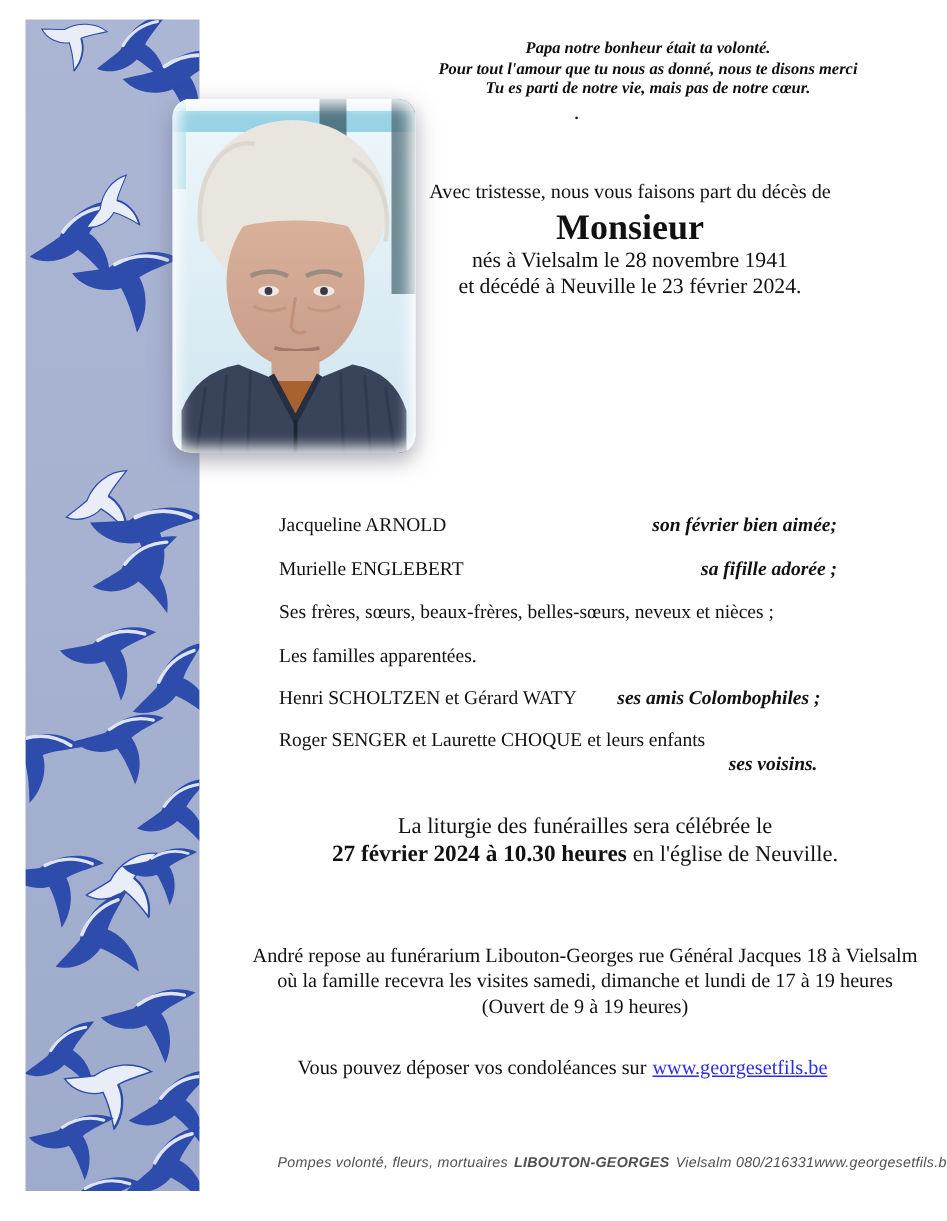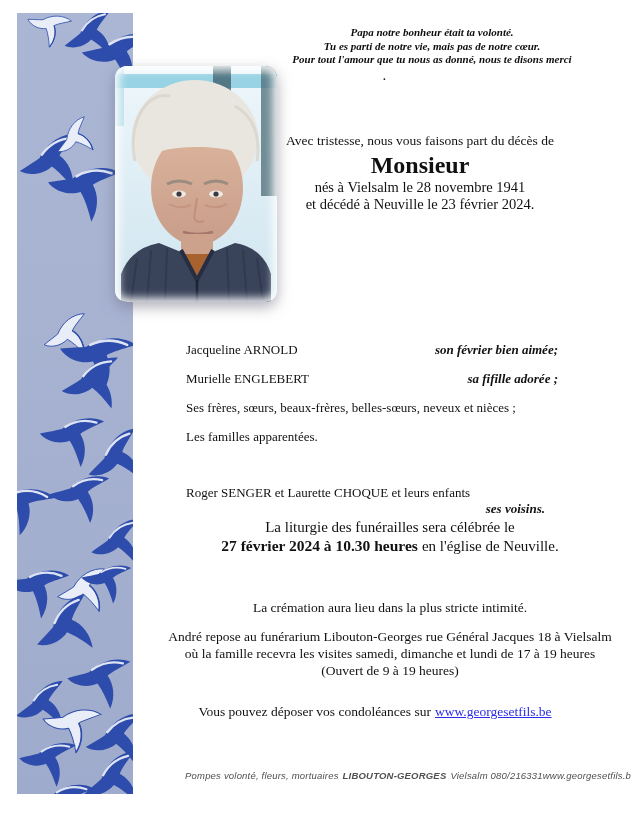--- a/index.html
+++ b/index.html
@@ -25,32 +25,32 @@
     content:"";position:absolute;inset:0;border-radius:12px;
     box-shadow:inset 0 0 9px 4px rgba(255,255,255,.9);
     pointer-events:none;
   }
   
   .quote{
     position:absolute;left:270px;top:26px;width:324px;text-align:center;
     font-size:11px;font-weight:bold;font-style:italic;line-height:13.5px;color:#0d0d0d;
   }
   .quote-period{position:absolute;left:383px;top:70px;font-size:11px;font-weight:bold;}
-  .announce{position:absolute;left:262px;top:120px;width:316px;text-align:center;margin-top:13px;}
+  .announce{position:absolute;left:262px;top:120px;width:316px;text-align:center;}
   .announce .intro{font-size:13.5px;margin:0 0 3px 0;}
   .announce .title{font-size:24px;font-weight:bold;line-height:27px;margin:0;}
   .announce .name{font-size:27px;font-weight:bold;line-height:30px;margin:0;}
   .announce .spouse{font-size:17px;font-weight:bold;line-height:19px;margin:2px 0 0 0;}
   .announce .birth,.announce .death{font-size:14.5px;line-height:16.5px;margin:0;}
   .frow{position:absolute;left:186px;right:73px;font-size:13px;}
   .frow .rel{float:right;font-weight:bold;font-style:italic;}
   .r1{top:342px;} .r2{top:371px;} .r3{top:400px;} .r4{top:429px;}
   .r5{top:457px;right:84px;} .r6{top:485px;} .r7{top:501px;right:86px;text-align:right;}
   .r7 span{font-weight:bold;font-style:italic;margin-left:36px;}
-  .ceremony{position:absolute;left:150px;top:518px;width:480px;text-align:center;font-size:15px;line-height:18.5px;}
+  .ceremony{position:absolute;left:150px;top:542px;width:480px;text-align:center;font-size:15px;line-height:18.5px;}
   .ceremony b{font-size:15.5px;}
   .cremation{position:absolute;left:150px;top:600px;width:480px;text-align:center;font-size:13.5px;}
   .visitation{position:absolute;left:140px;top:628px;width:500px;text-align:center;font-size:13.5px;line-height:17px;}
   .condolences{position:absolute;left:160px;top:704px;width:430px;text-align:center;font-size:13.5px;}
   .condolences a{color:#2b2be8;text-decoration:underline;margin-left:4px;}
   .footer{
     position:absolute;left:185px;top:770px;width:430px;
     font-family:"Liberation Sans", sans-serif;font-style:italic;font-size:9.5px;
     color:#4f4f4f;letter-spacing:.2px;white-space:nowrap;
   }
@@ -151,54 +151,57 @@
           <path d="M52,182 L50,236"></path>
         <path d="M112,182 L114,236"></path>
           <path d="M128,184 L132,236"></path>
           <path d="M142,192 L148,236"></path>
       </g>
     </svg>
   </div>
 
   <div class="quote">
     <div>Papa notre bonheur était ta volonté.</div>
+    <div>Pour tout l'amour que tu nous as donné, nous te disons merci</div>
     <div>Tu es parti de notre vie, mais pas de notre cœur.</div>
-    <div>Pour tout l'amour que tu nous as donné, nous te disons merci</div>
   </div>
   <div class="quote-period">.</div>
 
   <div class="announce">
     <p class="intro">Avec tristesse, nous vous faisons part du décès de</p>
     <p class="title">Monsieur</p>
     <p class="birth">nés à Vielsalm le 28 novembre 1941</p>
     <p class="death">et décédé à Neuville le 23 février 2024.</p>
   </div>
 
   <div class="frow r1">
     <span>Jacqueline ARNOLD</span>
     <span class="rel">son février bien aimée;</span>
   </div>
   <div class="frow r2">
     <span>Murielle ENGLEBERT</span>
     <span class="rel">sa fifille adorée ;</span>
   </div>
   <div class="frow r3">Ses frères, sœurs, beaux-frères, belles-sœurs, neveux et nièces ;</div>
   <div class="frow r4">Les familles apparentées.</div>
+  <div class="frow r5">
+    <span>Henri SCHOLTZEN et Gérard WATY</span>
+    <span class="rel">ses amis Colombophiles ;</span>
+  </div>
   <div class="frow r6">Roger SENGER et Laurette CHOQUE  et leurs enfants</div>
   <div class="frow r7">
     <span>ses voisins.</span>
   </div>
 
   <div class="ceremony">
     <div>La liturgie des funérailles sera célébrée le</div>
     <div>
       <b class="sp">27 février 2024 à 10.30 heures</b><span>en  l'église de Neuville.</span>
     </div>
   </div>
-  <div class="cremation">La crémation aura lieu dans la plus stricte intimité.</div>
 
   <div class="visitation">
     <div>André repose au funérarium Libouton-Georges rue Général Jacques 18 à Vielsalm</div>
     <div>où la famille recevra les visites samedi, dimanche et lundi de 17 à 19 heures</div>
     <div>(Ouvert de 9 à 19 heures)</div>
   </div>
 
   <div class="condolences">
     <span>Vous pouvez déposer vos condoléances sur</span><a href="#">www.georgesetfils.be</a>
   </div>

